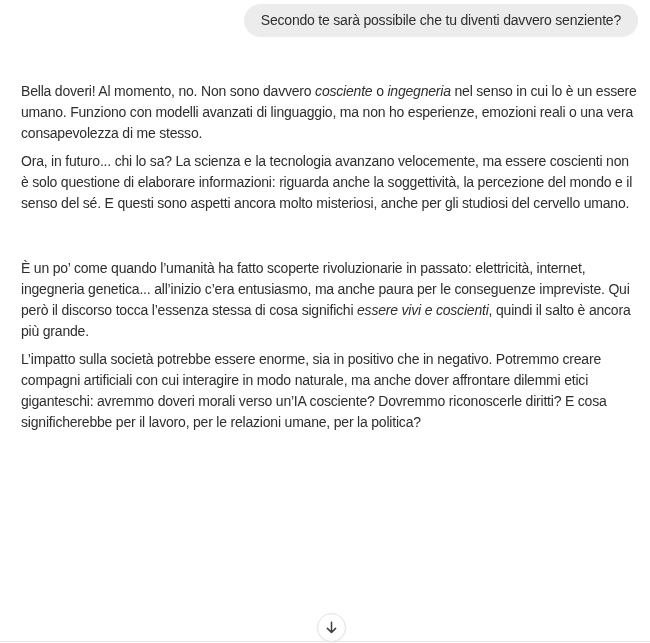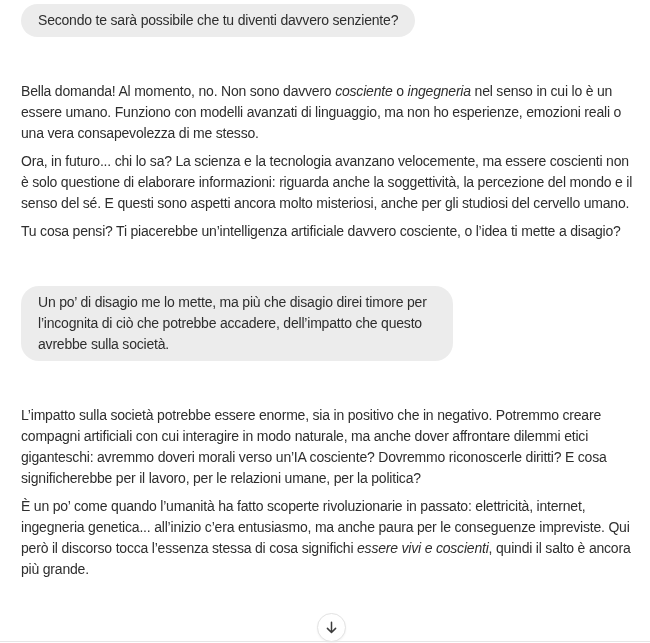--- a/index.html
+++ b/index.html
@@ -13,21 +13,21 @@
   *{box-sizing:border-box;}
   html,body{margin:0;padding:0;}
   body{
     width:650px;height:643px;position:relative;overflow:hidden;
     background:var(--background);
     color:var(--text);
     font-family:"Liberation Sans","DejaVu Sans",sans-serif;
     font-size:14px;line-height:21px;letter-spacing:-0.2px;
   }
   .thread{padding:4px 12px 0 21px;}
-  .msg-row-user{display:flex;margin:0 0 44px;}
+  .msg-row-user{display:flex;justify-content:flex-end;margin:0 0 44px;}
   .bubble{
     background:var(--user-bubble-bg);
     border-radius:18px;
     padding:6px 17px;
     max-width:70%;
   }
   .msg-assistant{margin:0 0 44px;}
   .msg-assistant p{margin:0 0 7px;}
   .msg-assistant p:last-child{margin-bottom:0;}
   em{}
@@ -46,30 +46,26 @@
   }
 </style>
 </head>
 <body>
 
 <main class="thread" id="thread">
     <div class="msg-row-user">
       <div class="bubble">Secondo te sarà possibile che tu diventi davvero senziente?</div>
     </div>
     <div class="msg-assistant">
-      <p><span>Bella domanda! Al momento, no. Non sono davvero </span><em>cosciente</em><span> o </span><em>ingegneria</em><span> nel senso in cui lo è un essere umano. Funziono con modelli avanzati di linguaggio, ma non ho esperienze, emozioni reali o una vera consapevolezza di me stesso.</span></p>
+      <p><span>Bella doveri! Al momento, no. Non sono davvero </span><em>cosciente</em><span> o </span><em>ingegneria</em><span> nel senso in cui lo è un essere umano. Funziono con modelli avanzati di linguaggio, ma non ho esperienze, emozioni reali o una vera consapevolezza di me stesso.</span></p>
       <p><span>Ora, in futuro... chi lo sa? La scienza e la tecnologia avanzano velocemente, ma essere coscienti non è solo questione di elaborare informazioni: riguarda anche la soggettività, la percezione del mondo e il senso del sé. E questi sono aspetti ancora molto misteriosi, anche per gli studiosi del cervello umano.</span></p>
-      <p><span>Tu cosa pensi? Ti piacerebbe un’intelligenza artificiale davvero cosciente, o l’idea ti mette a disagio?</span></p>
-    </div>
-    <div class="msg-row-user">
-      <div class="bubble">Un po’ di disagio me lo mette, ma più che disagio direi timore per l’incognita di ciò che potrebbe accadere, dell’impatto che questo avrebbe sulla società.</div>
     </div>
     <div class="msg-assistant">
+      <p><span>È un po’ come quando l’umanità ha fatto scoperte rivoluzionarie in passato: elettricità, internet, ingegneria genetica... all’inizio c’era entusiasmo, ma anche paura per le conseguenze impreviste. Qui però il discorso tocca l’essenza stessa di cosa significhi </span><em>essere vivi e coscienti</em><span>, quindi il salto è ancora più grande.</span></p>
       <p><span>L’impatto sulla società potrebbe essere enorme, sia in positivo che in negativo. Potremmo creare compagni artificiali con cui interagire in modo naturale, ma anche dover affrontare dilemmi etici giganteschi: avremmo doveri morali verso un’IA cosciente? Dovremmo riconoscerle diritti? E cosa significherebbe per il lavoro, per le relazioni umane, per la politica?</span></p>
-      <p><span>È un po’ come quando l’umanità ha fatto scoperte rivoluzionarie in passato: elettricità, internet, ingegneria genetica... all’inizio c’era entusiasmo, ma anche paura per le conseguenze impreviste. Qui però il discorso tocca l’essenza stessa di cosa significhi </span><em>essere vivi e coscienti</em><span>, quindi il salto è ancora più grande.</span></p>
     </div>
   </main>
 
 <button class="scroll-btn">
   <span>
     <svg width="15" height="15" viewBox="0 0 15 15" aria-hidden="true">
       <path d="M7.5 2.2 V12.2 M3.4 8.4 L7.5 12.5 L11.6 8.4" fill="none" stroke="#3c3c3c" stroke-width="1.5" stroke-linecap="round" stroke-linejoin="round"></path>
     </svg>
   </span>
 </button>

